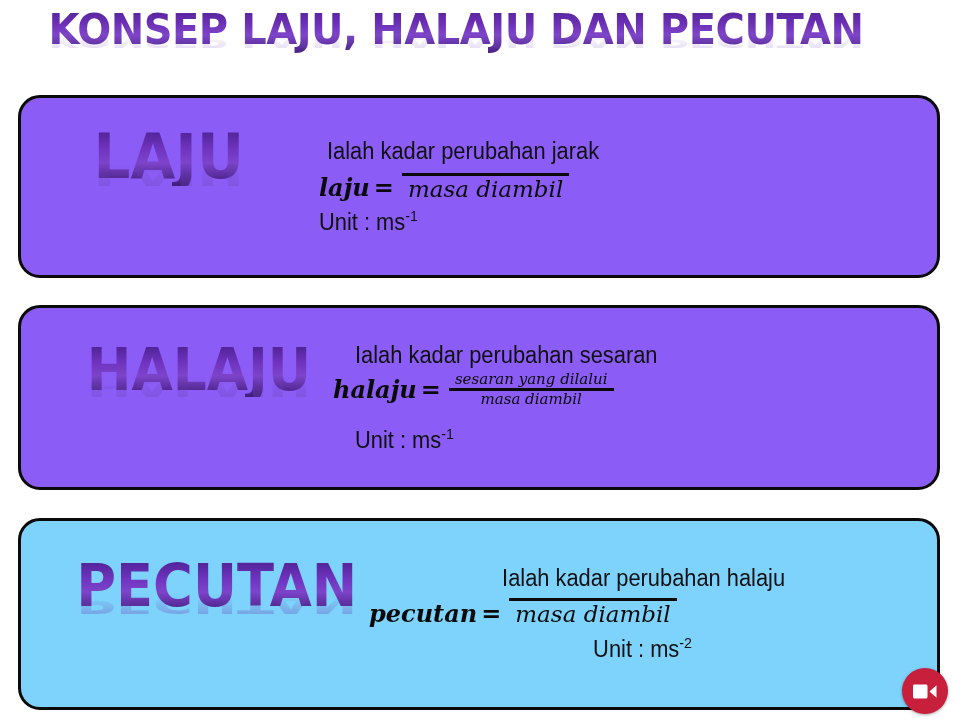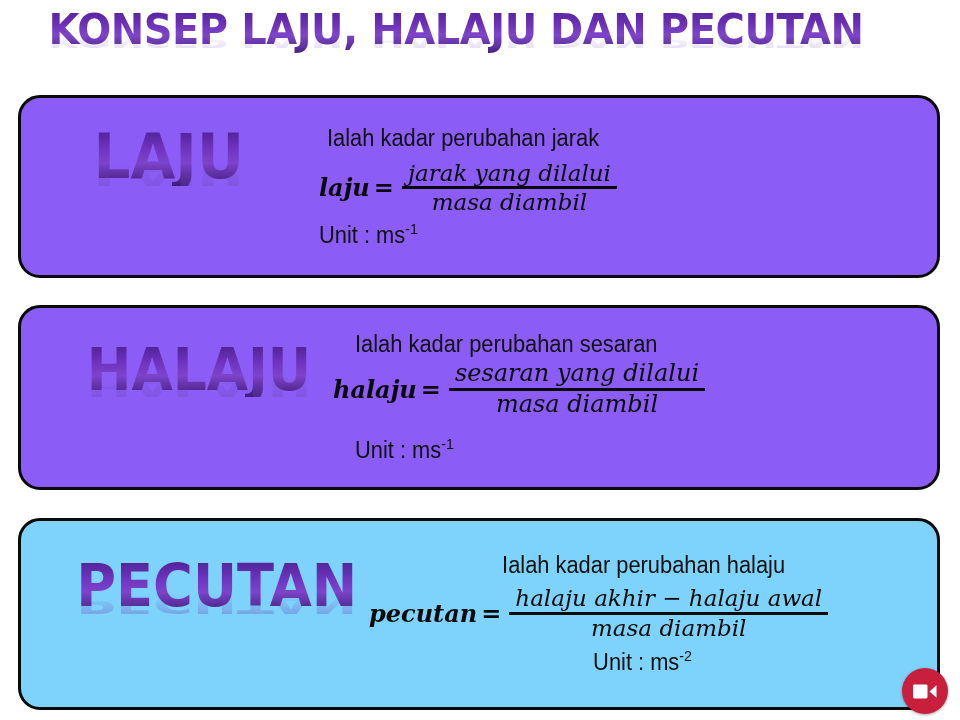--- a/index.html
+++ b/index.html
@@ -121,21 +121,21 @@
   .formula .eq{
     font-style:italic;font-weight:bold;font-size:24px;color:#0a0a0a;
     margin:0 8px 0 4px;
   }
   .frac{display:flex;flex-direction:column;align-items:center;}
   .frac .num,.frac .den{
     font-style:italic;font-size:23px;color:#0a0a0a;white-space:nowrap;
     padding:0 6px;line-height:1.16;
   }
   .frac .bar{height:3px;background:#0a0a0a;width:100%;}
-  #card-halaju .frac .num,#card-halaju .frac .den{font-size:24px;}
+  #card-halaju .frac .num,#card-halaju .frac .den{font-size:15px;}
 
   .unit{
     font-family:"Liberation Sans",sans-serif;
     font-size:23px;color:#101010;
     transform:scaleX(0.95);transform-origin:left center;
     white-space:nowrap;
   }
   #card-laju    .unit{margin:2px 0 0 6px;}
   #card-halaju  .unit{margin:16px 0 0 22px;}
   #card-pecutan .unit{margin:6px 0 0 18px;}
@@ -164,21 +164,20 @@
   <div class="bigword-col">
     <div class="bigword">LAJU</div>
     <div class="bigword-refl" aria-hidden="true">LAJU</div>
   </div>
   <div class="content">
     <div class="definition">Ialah kadar perubahan jarak</div>
     <div class="formula">
       <span class="lhs">laju</span>
       <span class="eq">=</span>
       <span class="frac">
-        <span class="num">jarak yang dilalui</span>
         <span class="bar"></span>
         <span class="den">masa diambil</span>
       </span>
     </div>
     <div class="unit">
       <span>Unit : ms</span><sup>-1</sup>
     </div>
   </div>
 </div>
 
@@ -208,21 +207,20 @@
   <div class="bigword-col">
     <div class="bigword">PECUTAN</div>
     <div class="bigword-refl" aria-hidden="true">PECUTAN</div>
   </div>
   <div class="content">
     <div class="definition">Ialah kadar perubahan halaju</div>
     <div class="formula">
       <span class="lhs">pecutan</span>
       <span class="eq">=</span>
       <span class="frac">
-        <span class="num">halaju akhir − halaju awal</span>
         <span class="bar"></span>
         <span class="den">masa diambil</span>
       </span>
     </div>
     <div class="unit">
       <span>Unit : ms</span><sup>-2</sup>
     </div>
   </div>
 </div>
 

